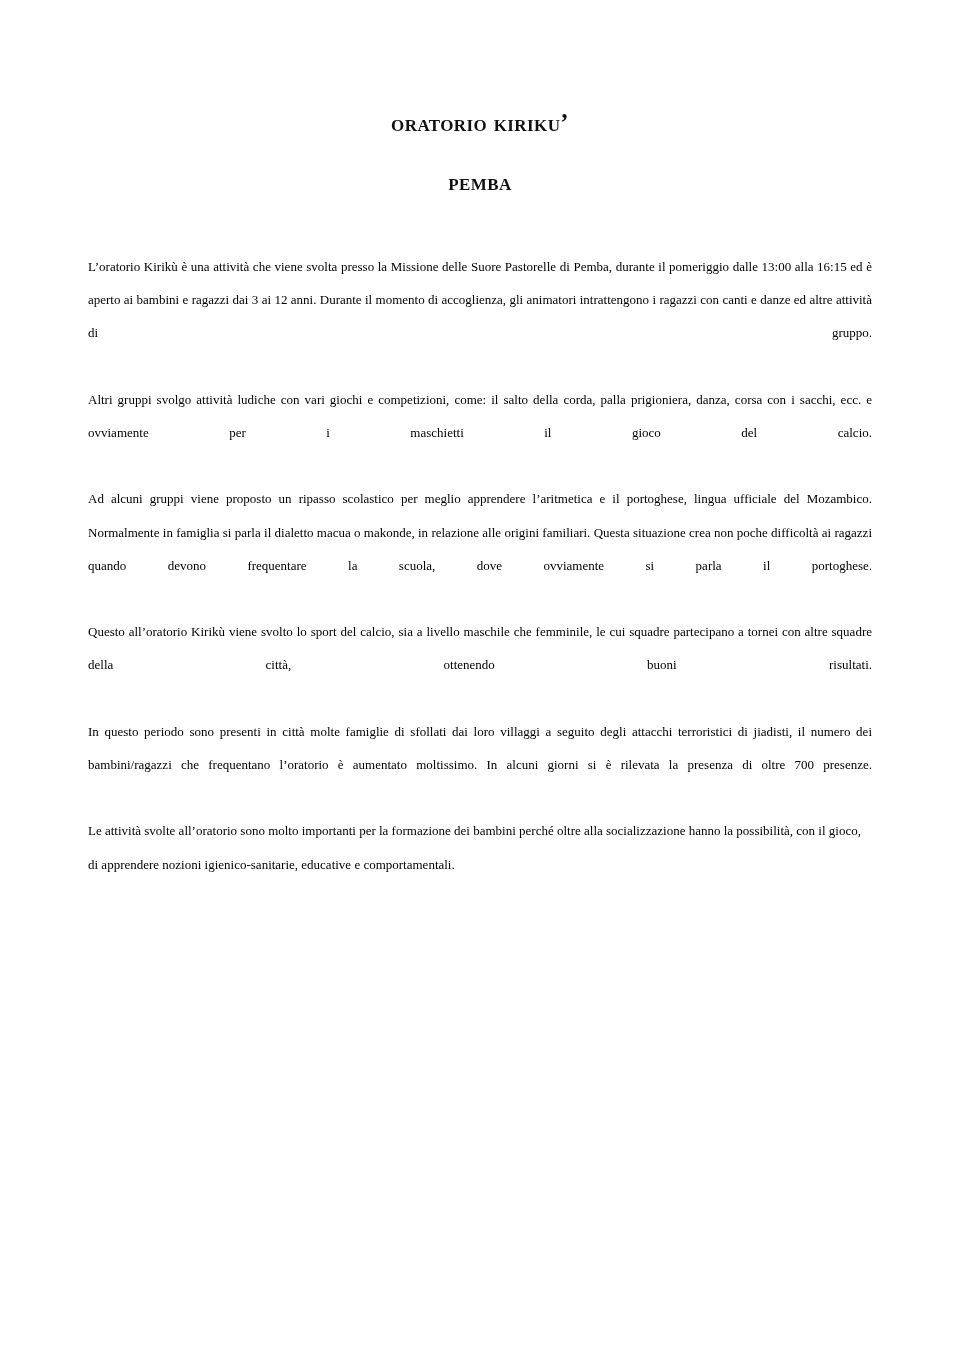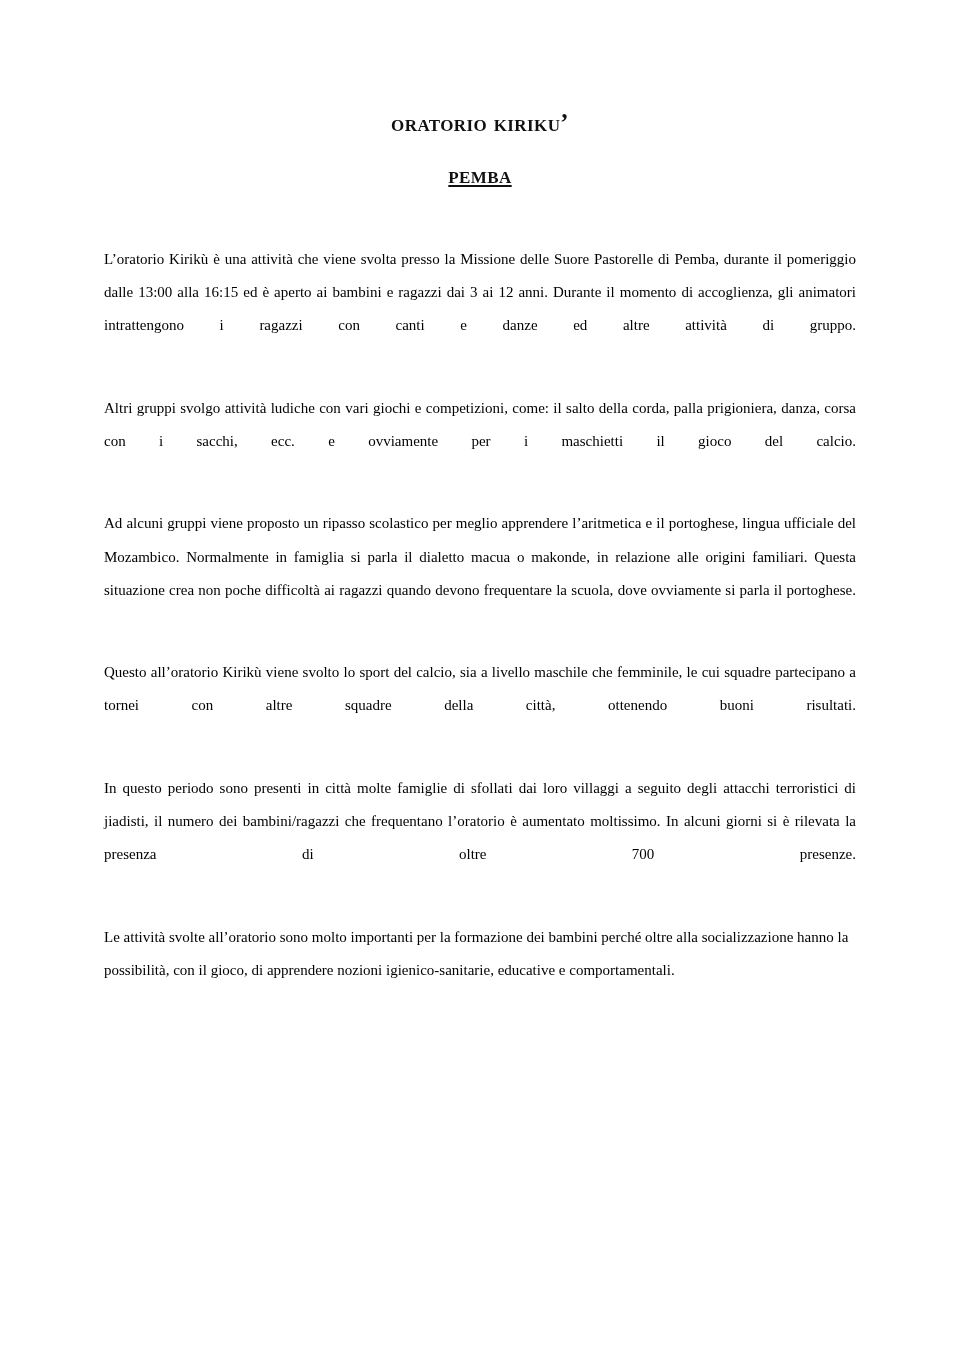--- a/index.html
+++ b/index.html
@@ -36,32 +36,31 @@
     font-size: 24.5px;
     letter-spacing: 0.4px;
     line-height: 1.0;
     color: #111111;
     white-space: pre;
   }
   .title-line-1 {
     margin-top: 111px;
   }
   .title-line-2 {
-    margin-top: 27px;
-    text-decoration: underline;
+    margin-top: 34px;
   }
   .body-block {
     margin-top: 56px;
   }
   p.para {
-    margin: 16px;
+    margin: 0;
     padding: 0;
     text-align: justify;
     text-justify: inter-word;
-    font-size: 15px;
+    font-size: 13px;
     line-height: 33.2px;
     color: #000000;
     -webkit-hyphens: none;
     hyphens: none;
   }
   p.para:last-child {
     text-align: left;
   }
   
   p.para::after {

